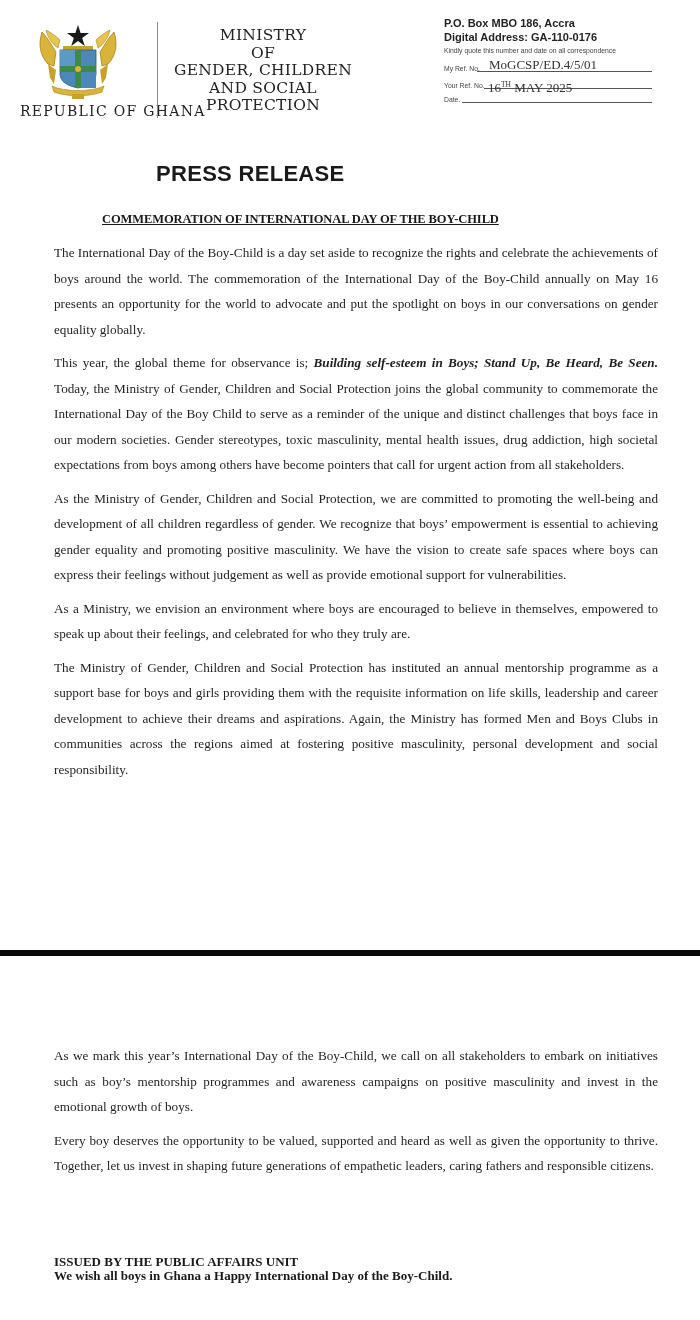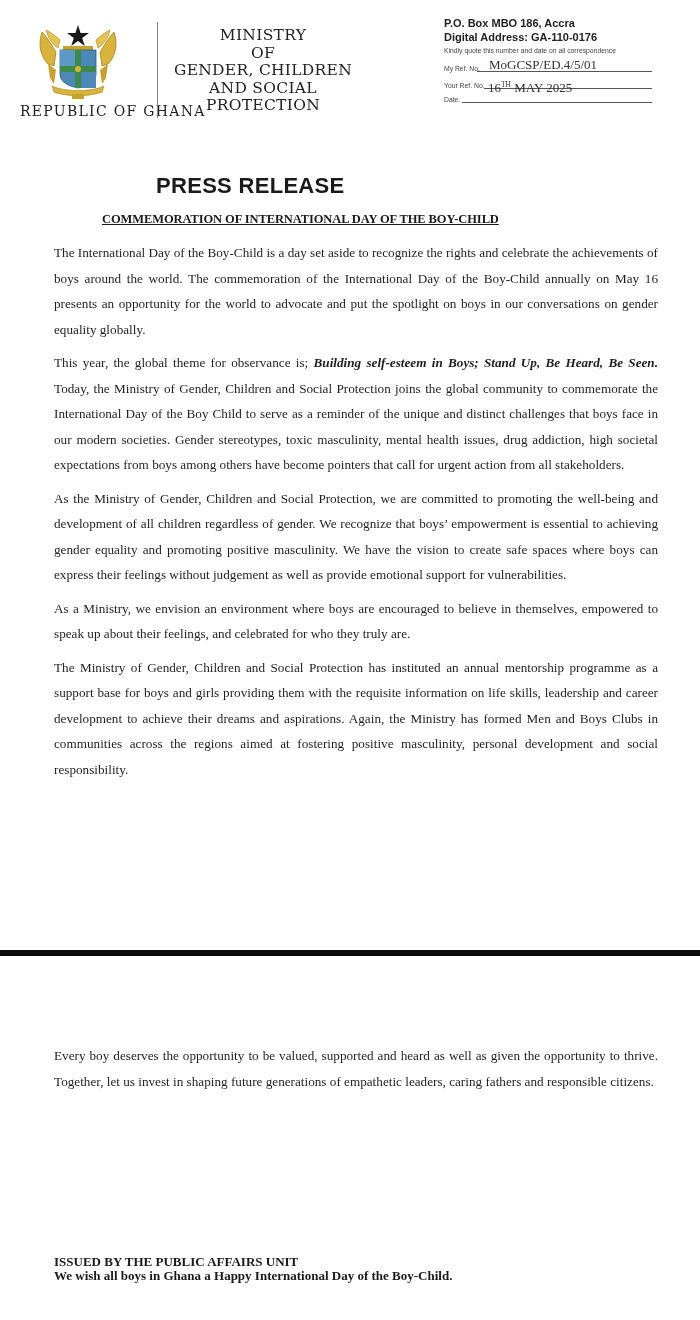--- a/index.html
+++ b/index.html
@@ -28,21 +28,21 @@
     .ref-row .ref-label { position: absolute; left: 0; bottom: 1px; white-space: nowrap; }
     .ref-row .ref-rule { position: absolute; bottom: 1px; height: 1px; background: #555; right: 48px; }
     .ref-row .ref-value {
       position: absolute; bottom: 0px; font-family: "Liberation Serif", serif;
       font-size: 13px; color: #333; white-space: nowrap;
     }
     .ref-row .ref-value sup { font-size: 7.5px; }
 
     
     .press-title {
-      position: absolute; left: 156px; top: 173px;
+      position: absolute; left: 156px; top: 161px;
       font-family: "Liberation Sans", sans-serif; font-weight: bold; font-size: 22px;
       letter-spacing: 0.3px; color: #1a1a1a;
     }
     .subject-heading {
       position: absolute; left: 102px; top: 212px; width: 500px;
       font-family: "Liberation Serif", serif; font-weight: bold; font-size: 12.5px;
       text-decoration: underline; color: #1a1a1a; white-space: nowrap; letter-spacing: -0.1px;
     }
     .body-text {
       position: absolute; left: 54px; width: 604px;
@@ -136,20 +136,21 @@
   <p>The International Day of the Boy-Child is a day set aside to recognize the rights and celebrate the achievements of boys around the world. The commemoration of the International Day of the Boy-Child annually on May 16 presents an opportunity for the world to advocate and put the spotlight on boys in our conversations on gender equality globally.</p>
   <p><span>This year, the global theme for observance is; </span><span class="emph">Building self-esteem in Boys; Stand Up, Be Heard, Be Seen.</span><span>  Today, the Ministry of Gender, Children and Social Protection joins the global community to commemorate the International Day of the Boy Child to serve as a reminder of the unique and distinct challenges that boys face in our modern societies. Gender stereotypes, toxic masculinity, mental health issues, drug addiction, high societal expectations from boys among others have become pointers that call for urgent action from all stakeholders.</span></p>
   <p>As the Ministry of Gender, Children and Social Protection, we are committed to promoting the well-being and development of all children regardless of gender. We recognize that boys’ empowerment is essential to achieving gender equality and promoting positive masculinity. We have the vision to create safe spaces where boys can express their feelings without judgement as well as provide emotional support for vulnerabilities.</p>
   <p>As a Ministry, we envision an environment where boys are encouraged to believe in themselves, empowered to speak up about their feelings, and celebrated for who they truly are.</p>
   <p>The Ministry of Gender, Children and Social Protection has instituted an annual mentorship programme as a support base for boys and girls providing them with the requisite information on life skills, leadership and career development to achieve their dreams and aspirations. Again, the Ministry has formed Men and Boys Clubs in communities across the regions aimed at fostering positive masculinity, personal development and social responsibility.</p>
 </div>
 
 <div class="page-separator"></div>
 
 <div class="body-text second">
+  <p>As we mark this year’s International Day of the Boy-Child, we call on all stakeholders to embark on initiatives such as boy’s mentorship programmes and awareness campaigns on positive masculinity and invest in the emotional growth of boys.</p>
   <p>Every boy deserves the opportunity to be valued, supported and heard as well as given the opportunity to thrive. Together, let us invest in shaping future generations of empathetic leaders, caring fathers and responsible citizens.</p>
 </div>
 
 <div class="closing-wish">We wish all boys in Ghana a Happy International Day of the Boy-Child.</div>
 
 <div class="issuer">
   <div>ISSUED BY THE PUBLIC AFFAIRS UNIT</div>
 </div>
 
 </body></html>

